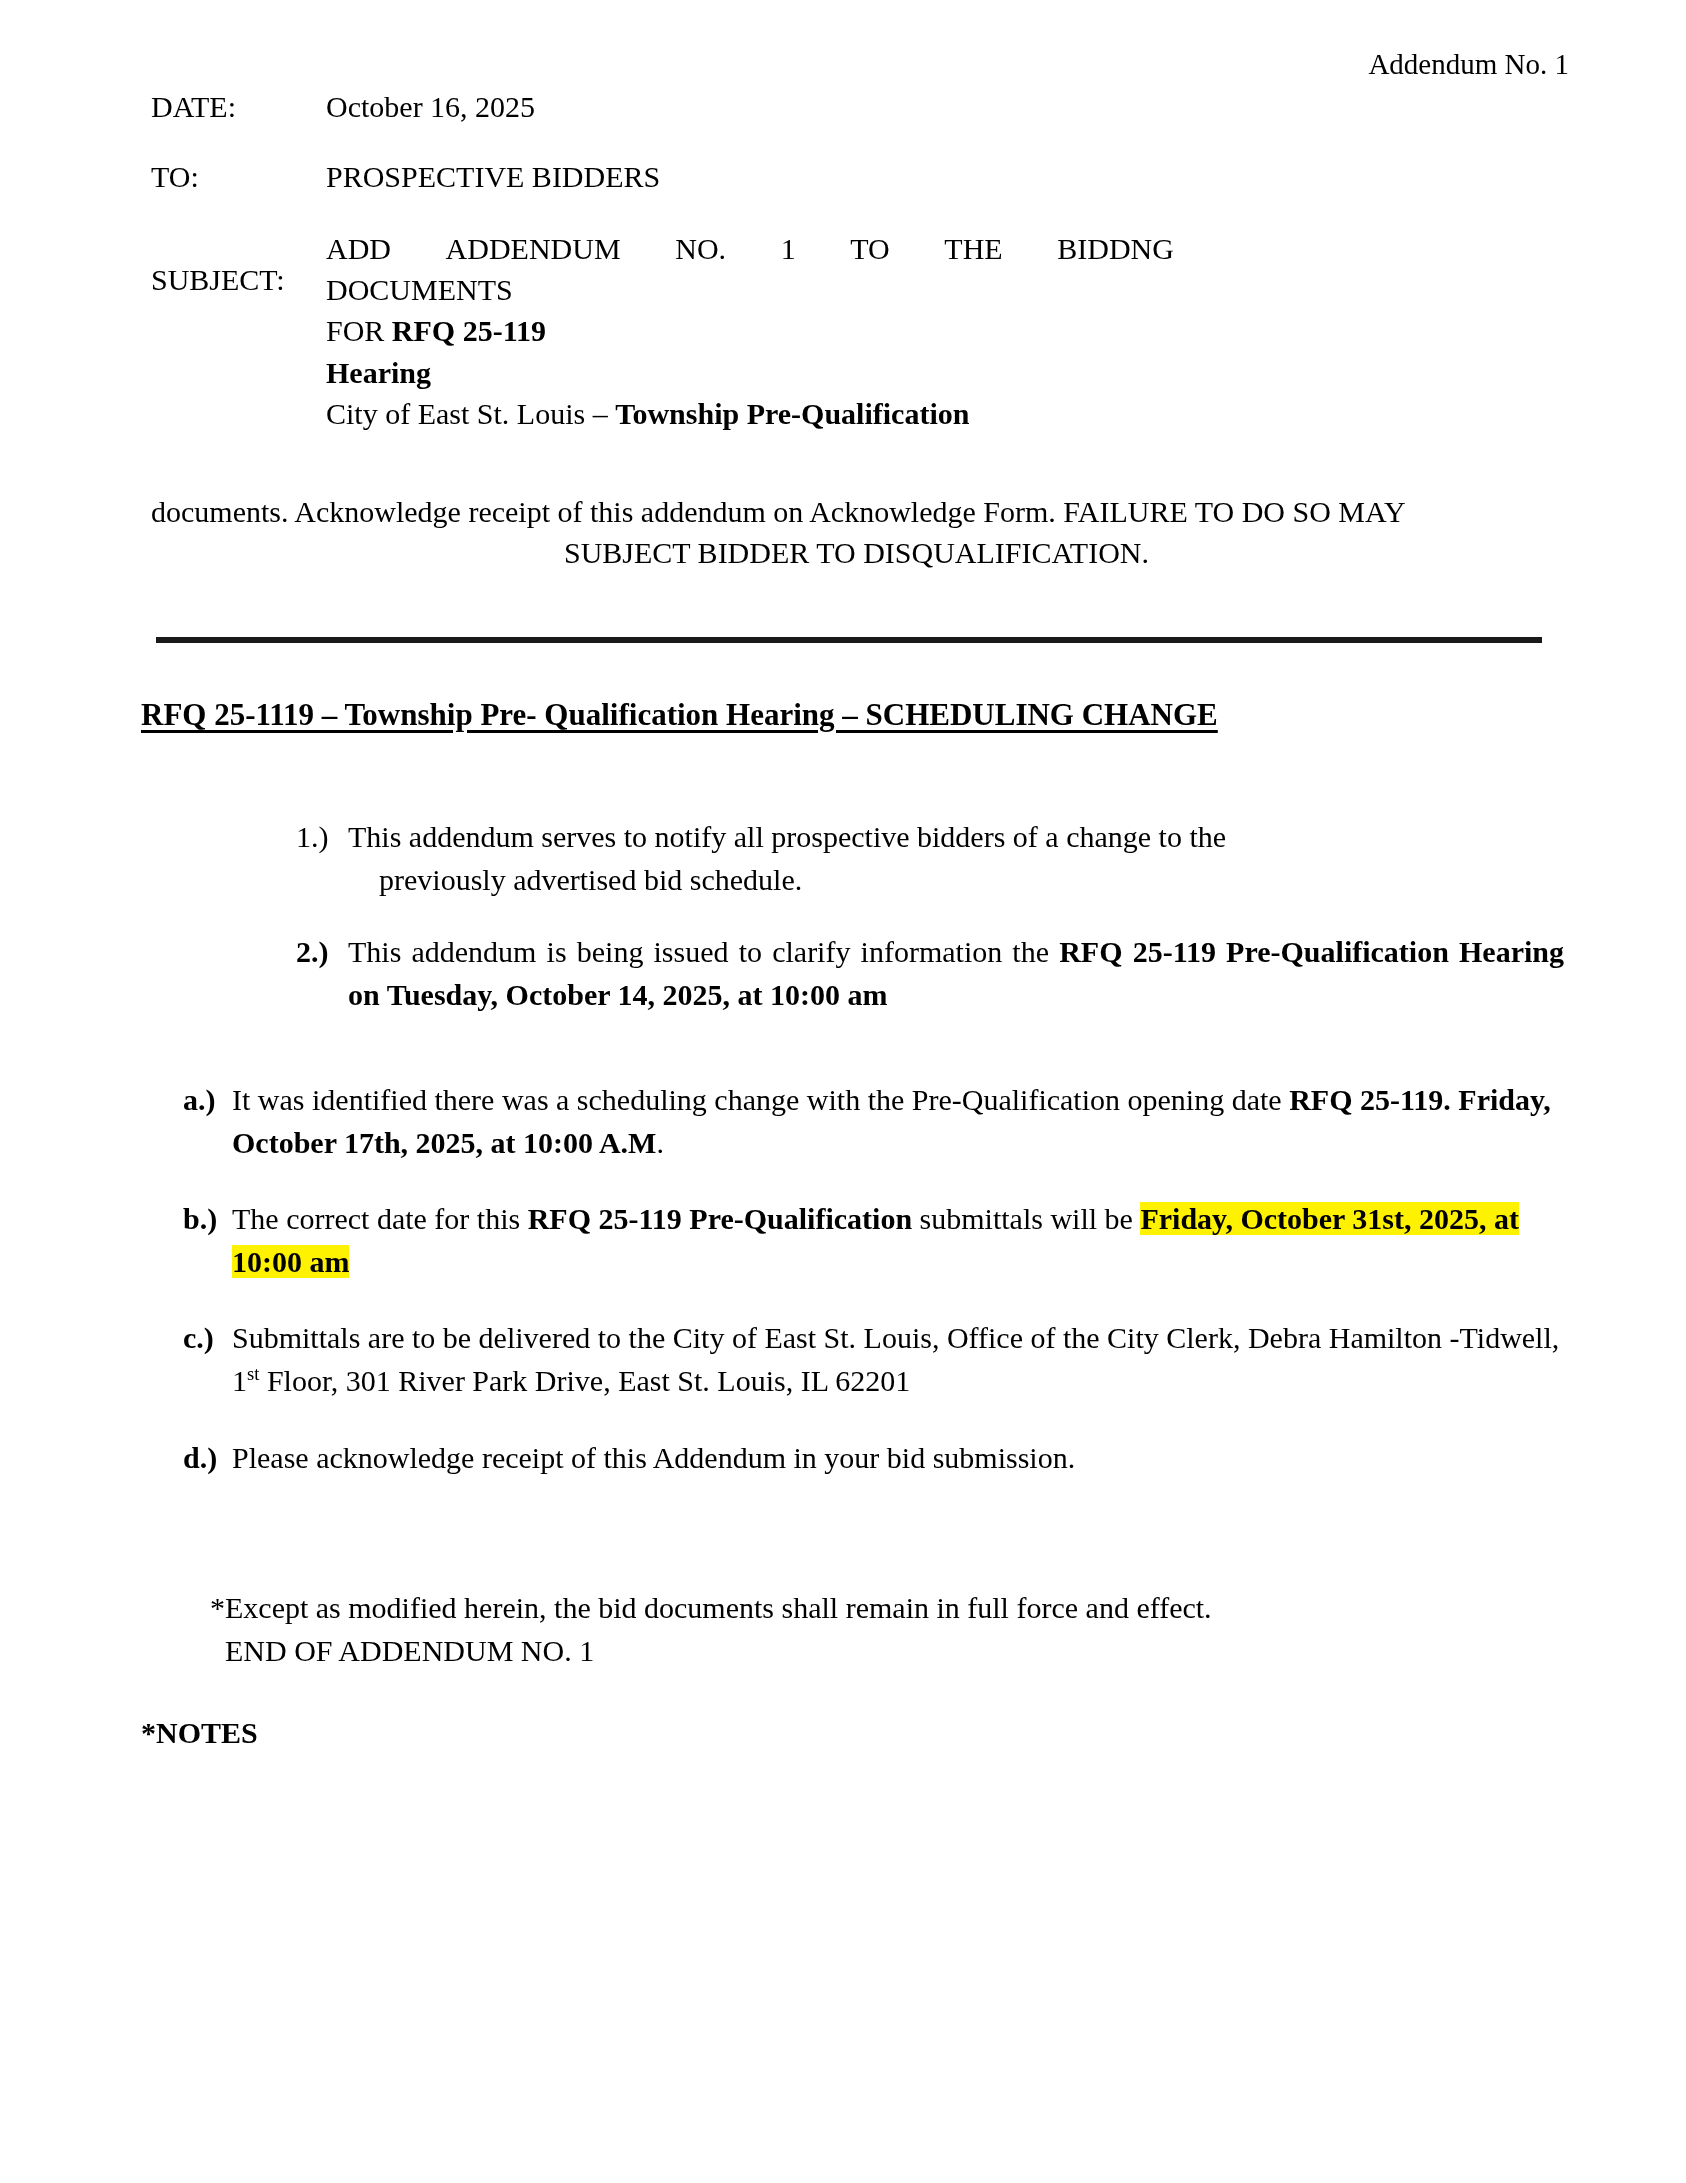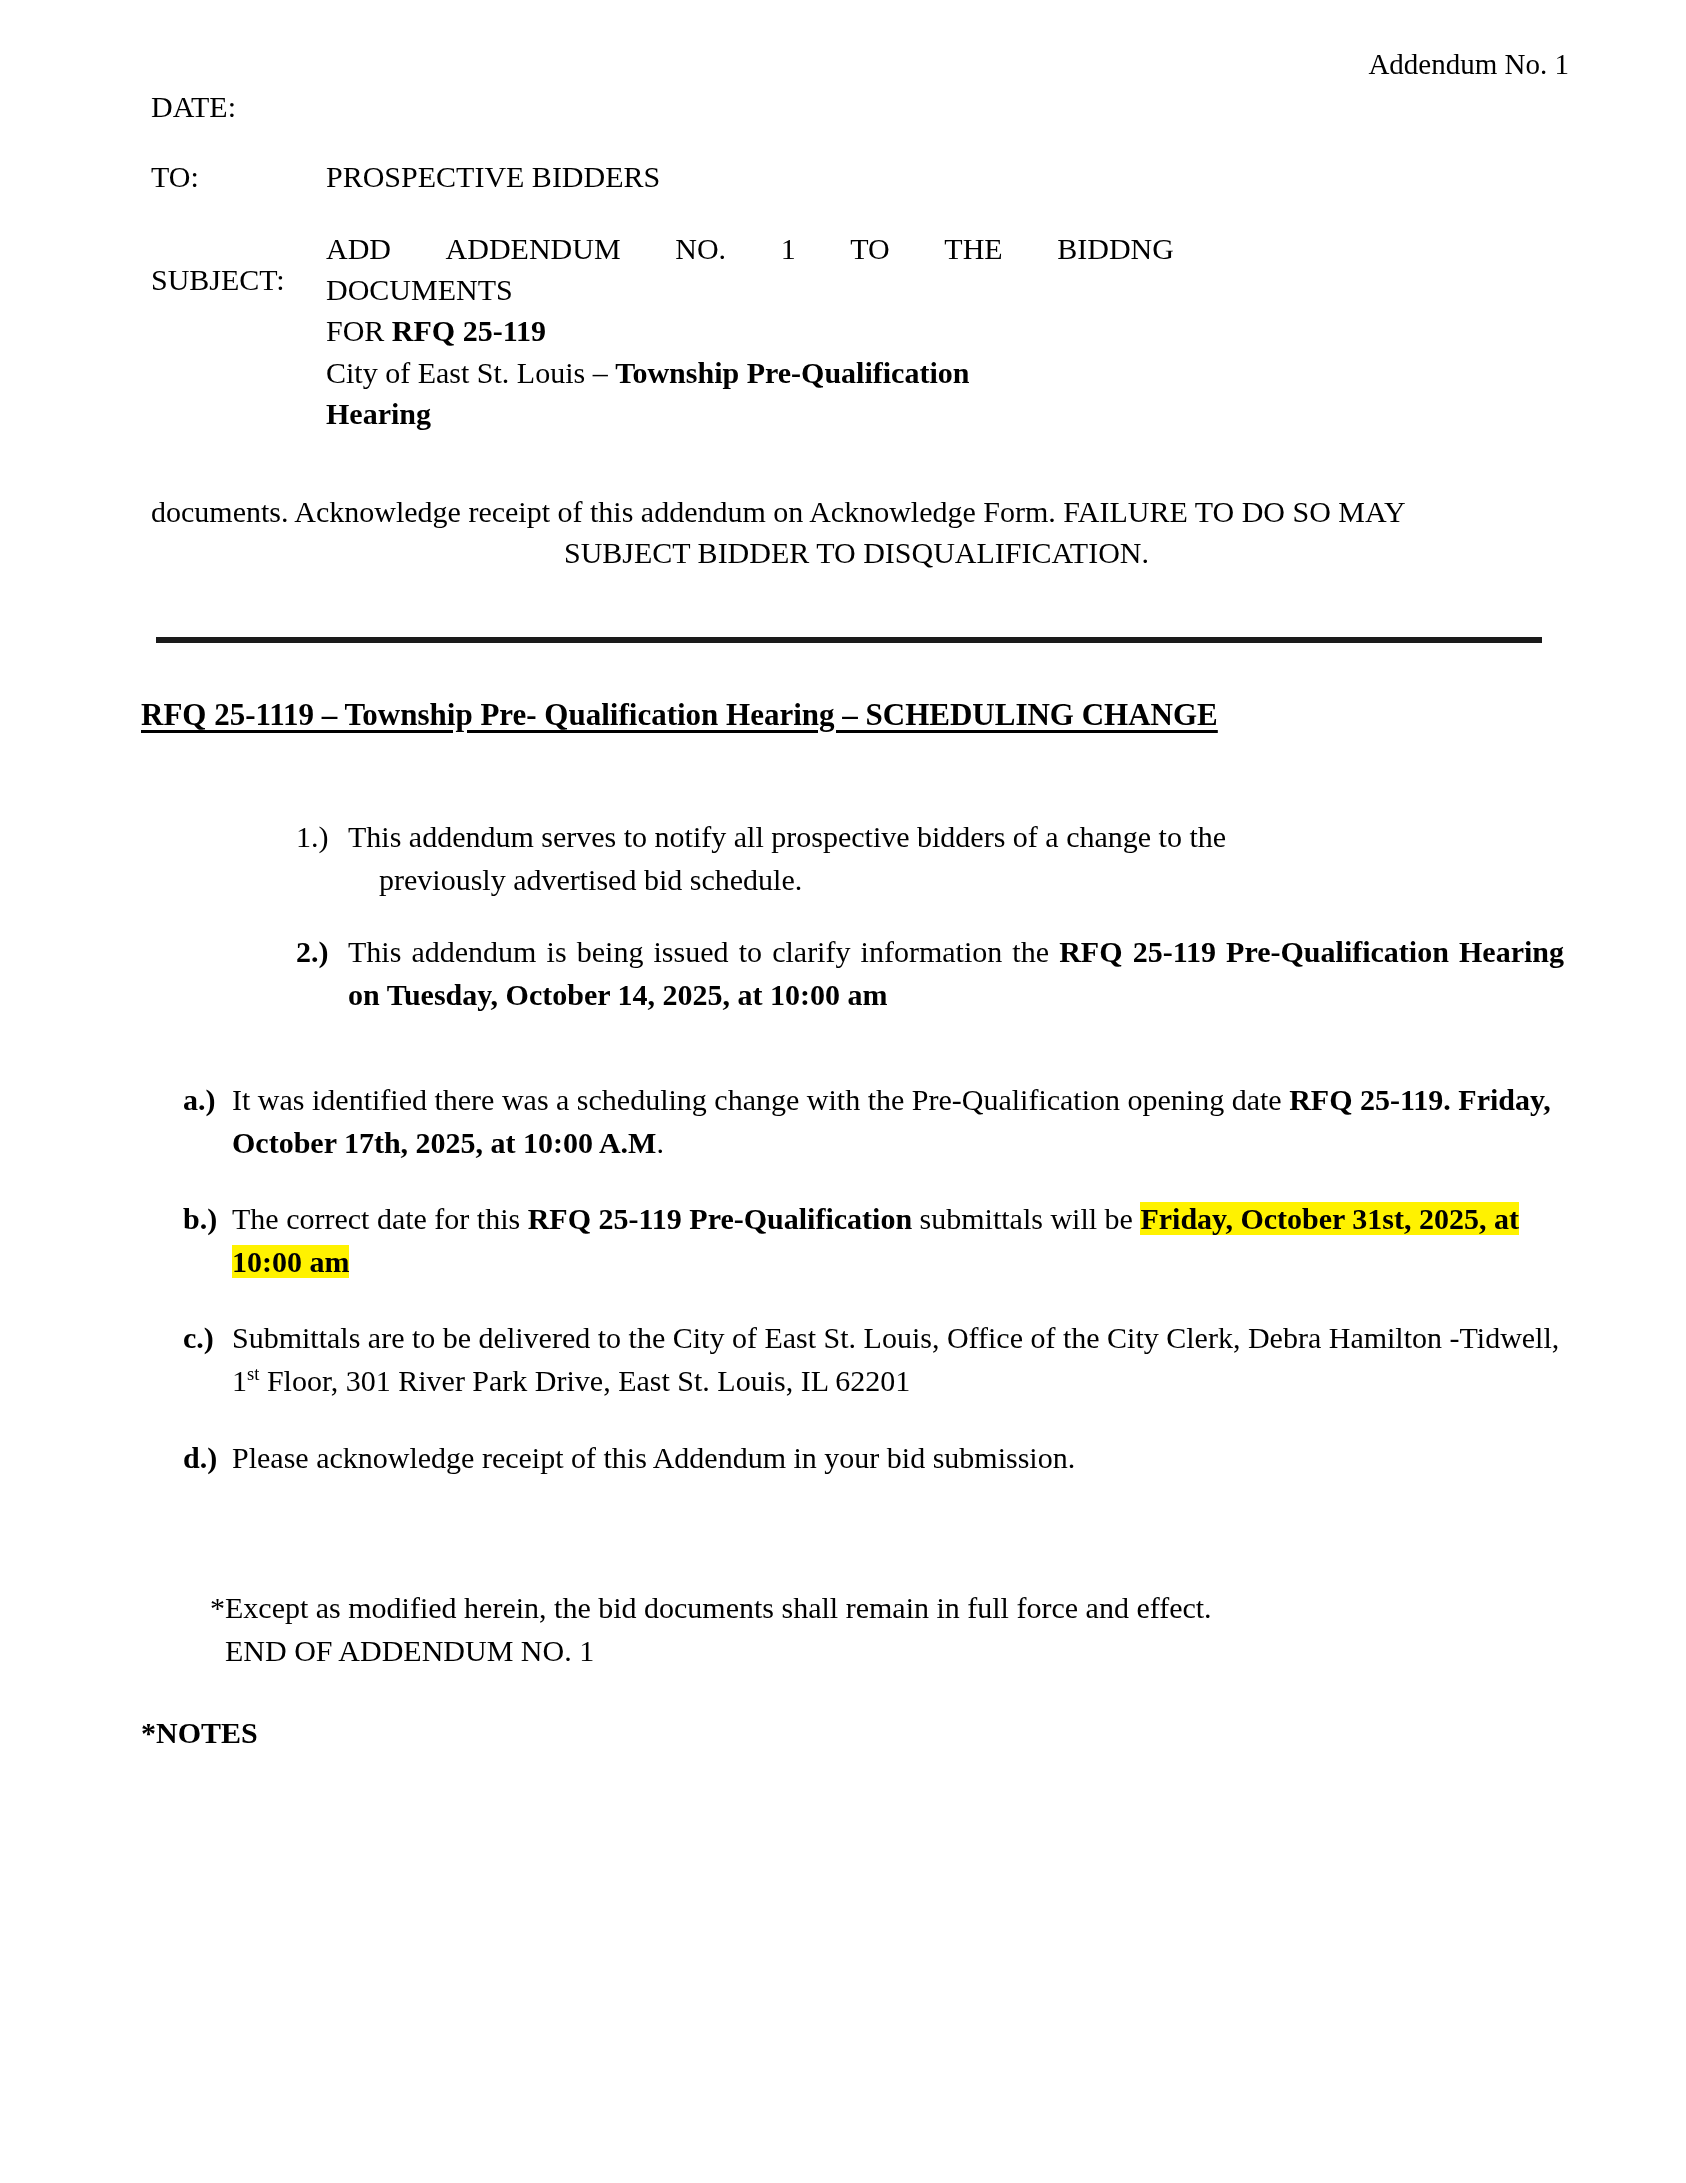--- a/index.html
+++ b/index.html
@@ -188,20 +188,21 @@
 <body>
 
 <div class="page">
 
   <div class="doc-header">Addendum No. 1</div>
 
   <div class="meta-block">
 
     <div class="meta-row">
       <div class="meta-label">DATE:</div>
+      <div class="meta-value">October 16, 2025</div>
     </div>
 
     <div class="meta-row">
       <div class="meta-label">TO:</div>
       <div class="meta-value">PROSPECTIVE BIDDERS</div>
     </div>
 
     <div class="meta-row subject">
       <div class="meta-label">SUBJECT:</div>
       <div class="subject-lines">
@@ -209,22 +210,22 @@
           <span>ADD</span>
           <span>ADDENDUM</span>
           <span>NO.</span>
           <span>1</span>
           <span>TO</span>
           <span>THE</span>
           <span>BIDDNG</span>
         </div>
         <div class="subject-line">DOCUMENTS</div>
         <div class="subject-line"><span>FOR </span><b>RFQ 25-119</b></div>
+        <div class="subject-line"><b>Hearing</b></div>
         <div class="subject-line wrap"><span>City of East St. Louis – </span><b>Township Pre-Qualification</b></div>
-        <div class="subject-line"><b>Hearing</b></div>
       </div>
     </div>
   </div>
 
   <div class="intro">
     <div>documents.  Acknowledge receipt of this addendum on Acknowledge Form.  FAILURE TO DO SO MAY</div>
     <div class="last-line">SUBJECT BIDDER TO DISQUALIFICATION.</div>
   </div>
 
   <div class="divider"></div>

